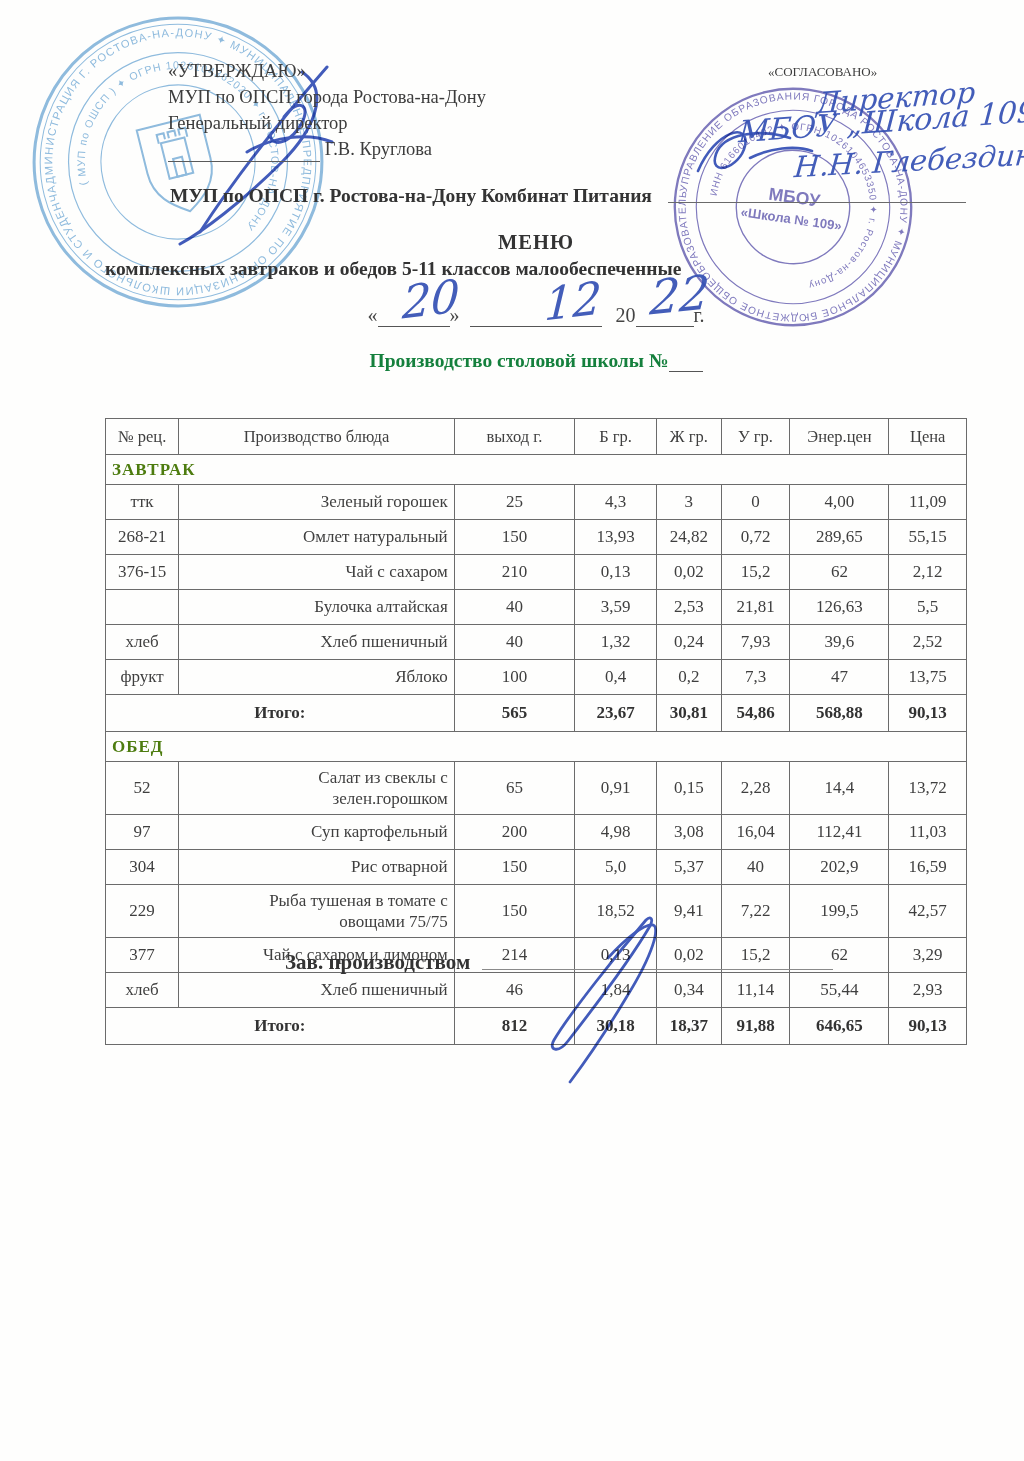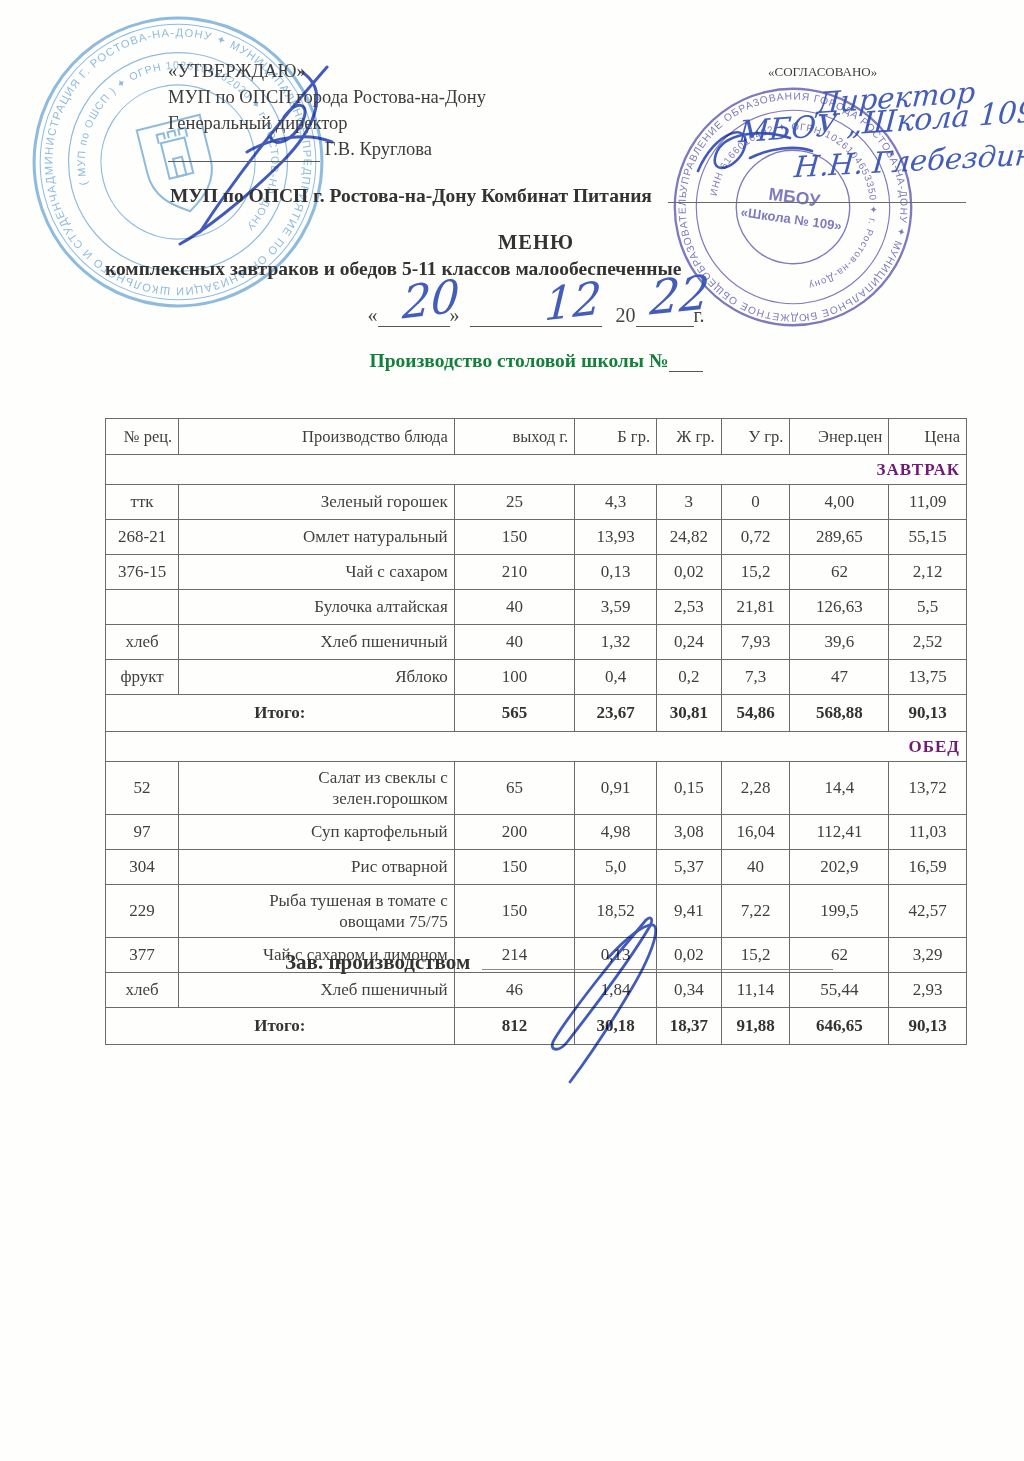--- a/index.html
+++ b/index.html
@@ -42,26 +42,26 @@
   .stamp-right{left:666px;top:80px;width:254px;height:254px;transform:rotate(8deg);}
   .sig{position:absolute;mix-blend-mode:multiply;opacity:.9;}
   .sig-left{left:152px;top:52px;}
   .sig-right{left:690px;top:116px;}
   .sig-bottom{left:508px;top:898px;}
 
   
   .table-wrap{position:absolute;left:105px;top:418px;width:862px;}
   table.menu{border-collapse:collapse;width:100%;table-layout:fixed;font-size:17px;color:#3f3f3f;}
   table.menu th,table.menu td{border:1px solid #6b6b6b;padding:2px 6px;vertical-align:middle;}
-  table.menu th{font-weight:normal;font-size:16.5px;height:31px;text-align:right;}
+  table.menu th{font-weight:normal;font-size:16.5px;height:31px;text-align:center;}
   td.c{text-align:center;}
   td.name{text-align:right;white-space:pre-line;line-height:1.25;}
   tr.data td{height:30px;}
   tr.tall td{height:48px;}
-  tr.section td{font-weight:bold;text-align:right;height:25px;letter-spacing:1px;color:#701a75;margin-top:24px;}
+  tr.section td{font-weight:bold;text-align:left;height:25px;letter-spacing:1px;color:#4d7c0f;margin-top:24px;}
   tr.total td{font-weight:bold;height:32px;color:#333;}
   tr.total td.lbl{text-align:center;}
 
   
   .footer{position:absolute;left:285px;top:950px;width:548px;display:flex;font-size:21px;font-weight:bold;color:#333;}
   .footer .blank{flex:1;border-bottom:1.5px solid #8a8a8a;margin:0 0 5px 12px;}
 </style>
 </head>
 <body>
 

